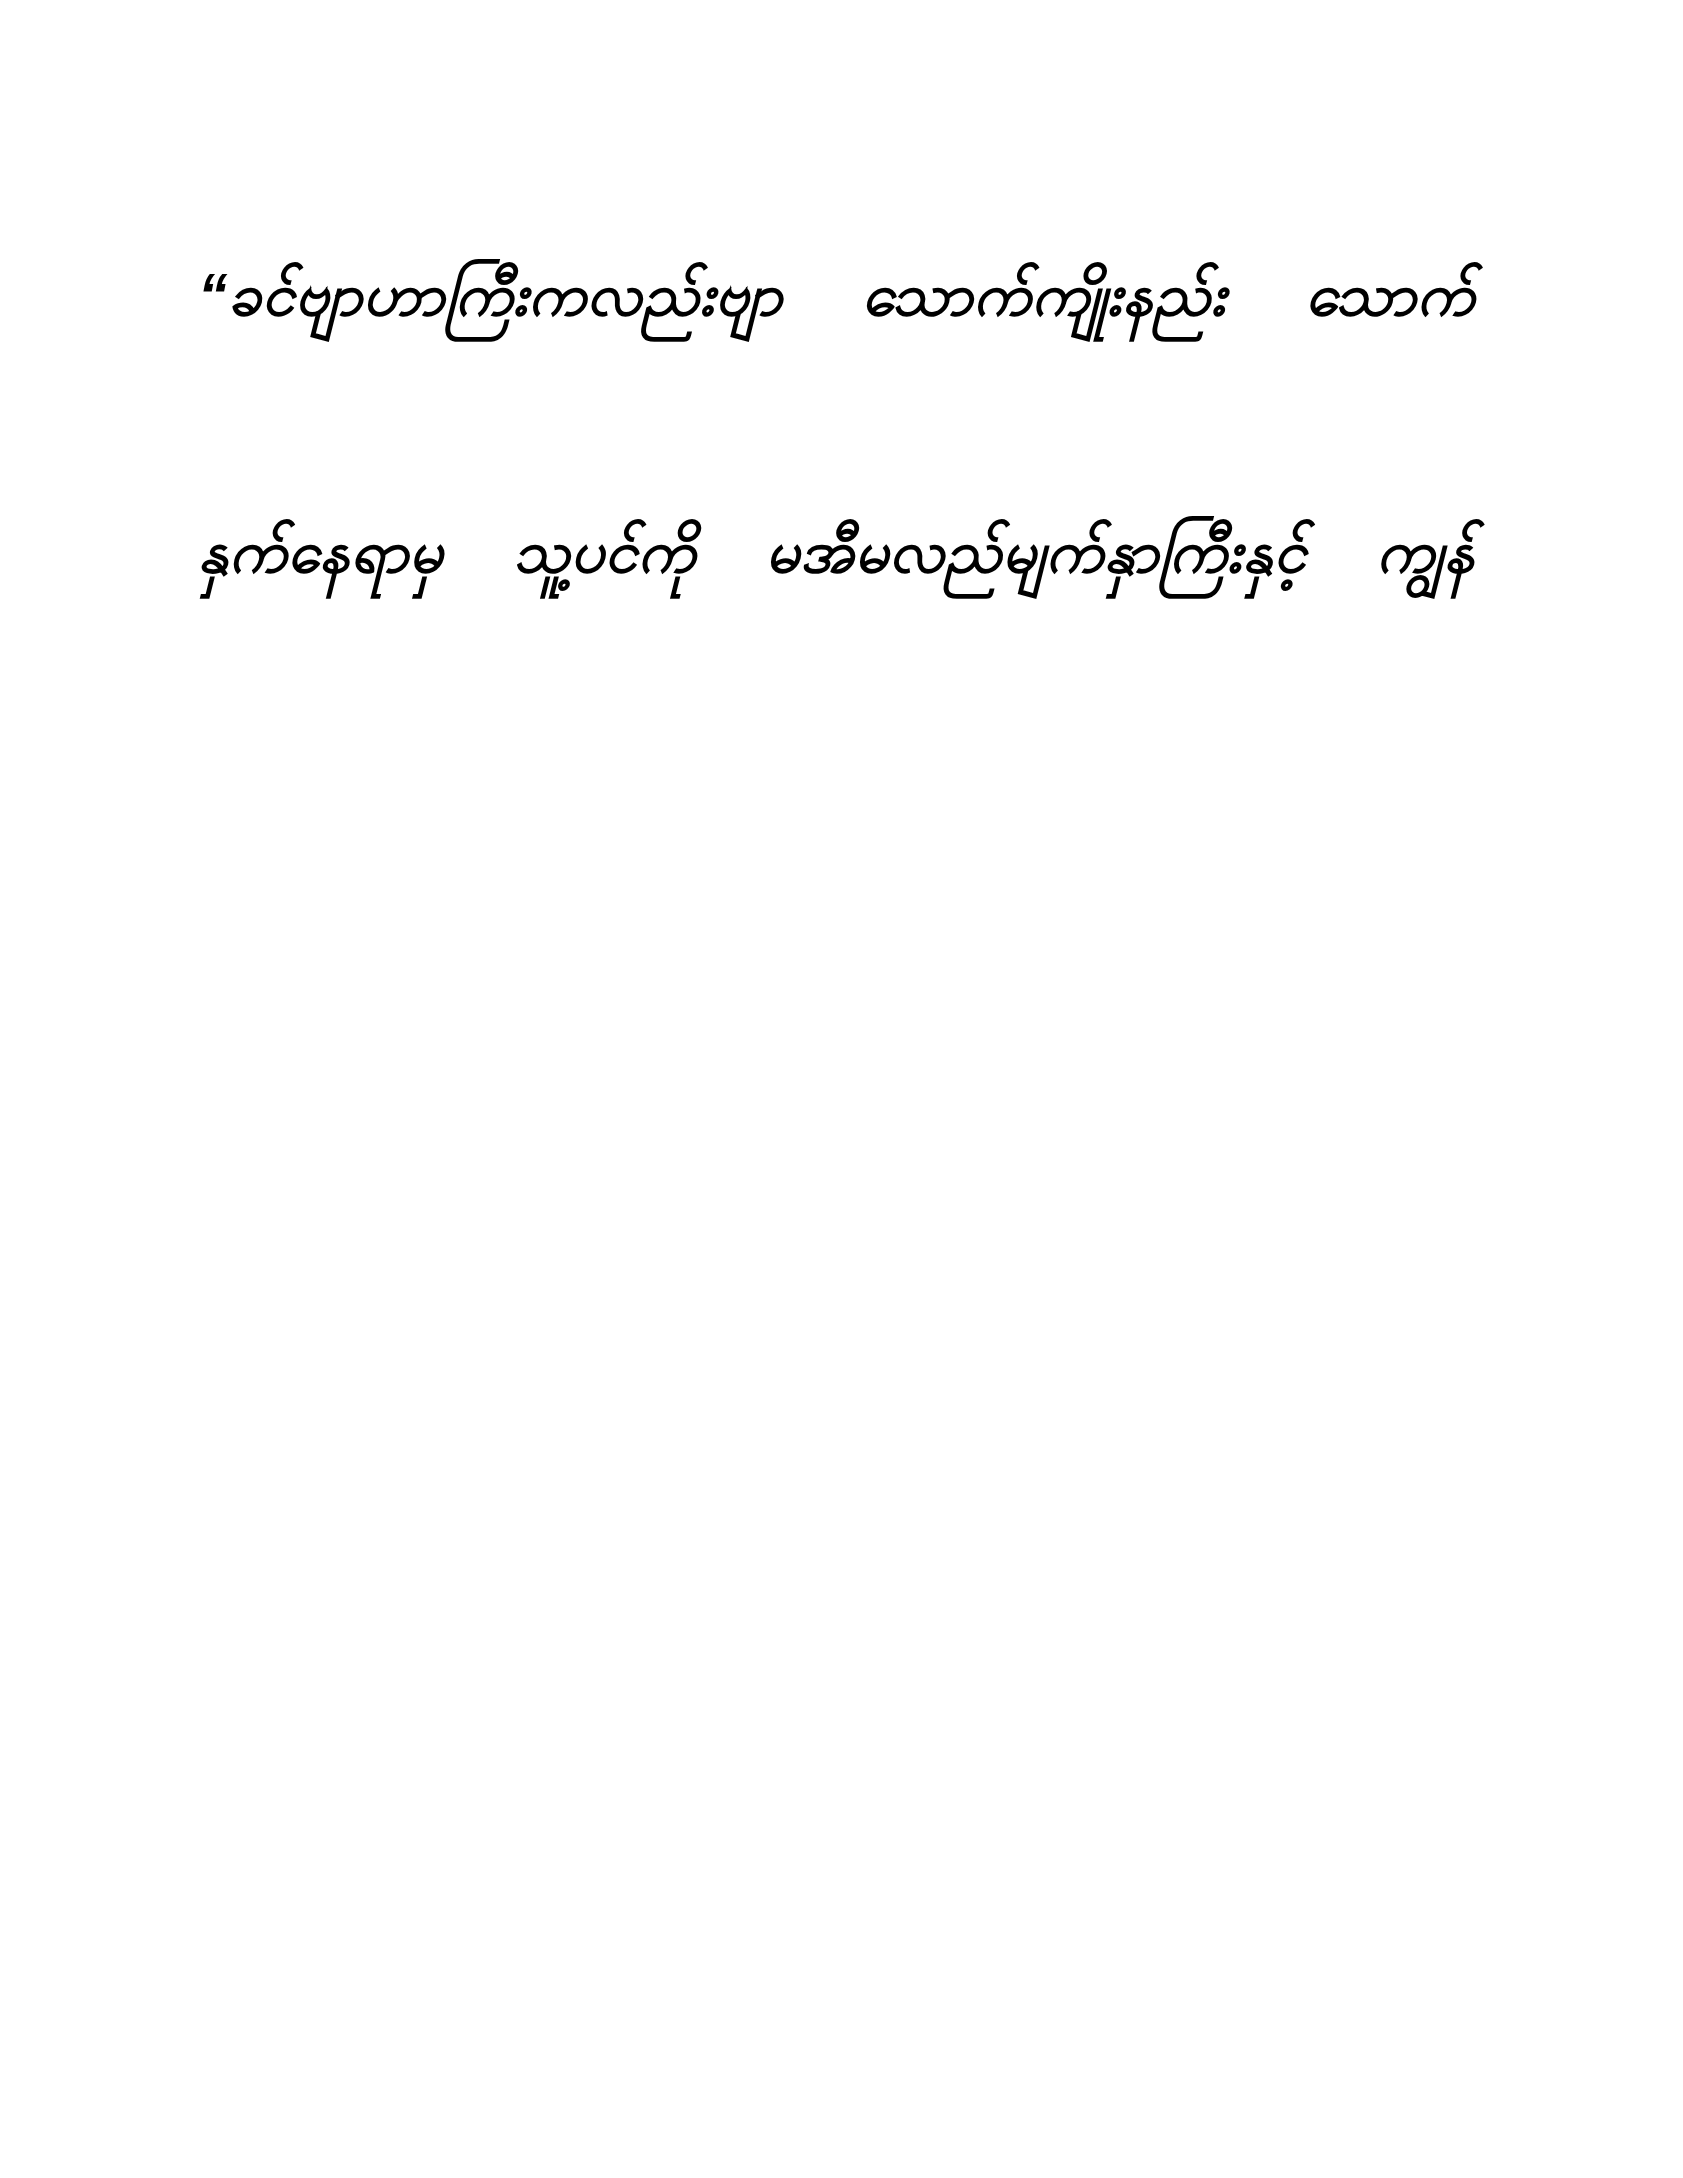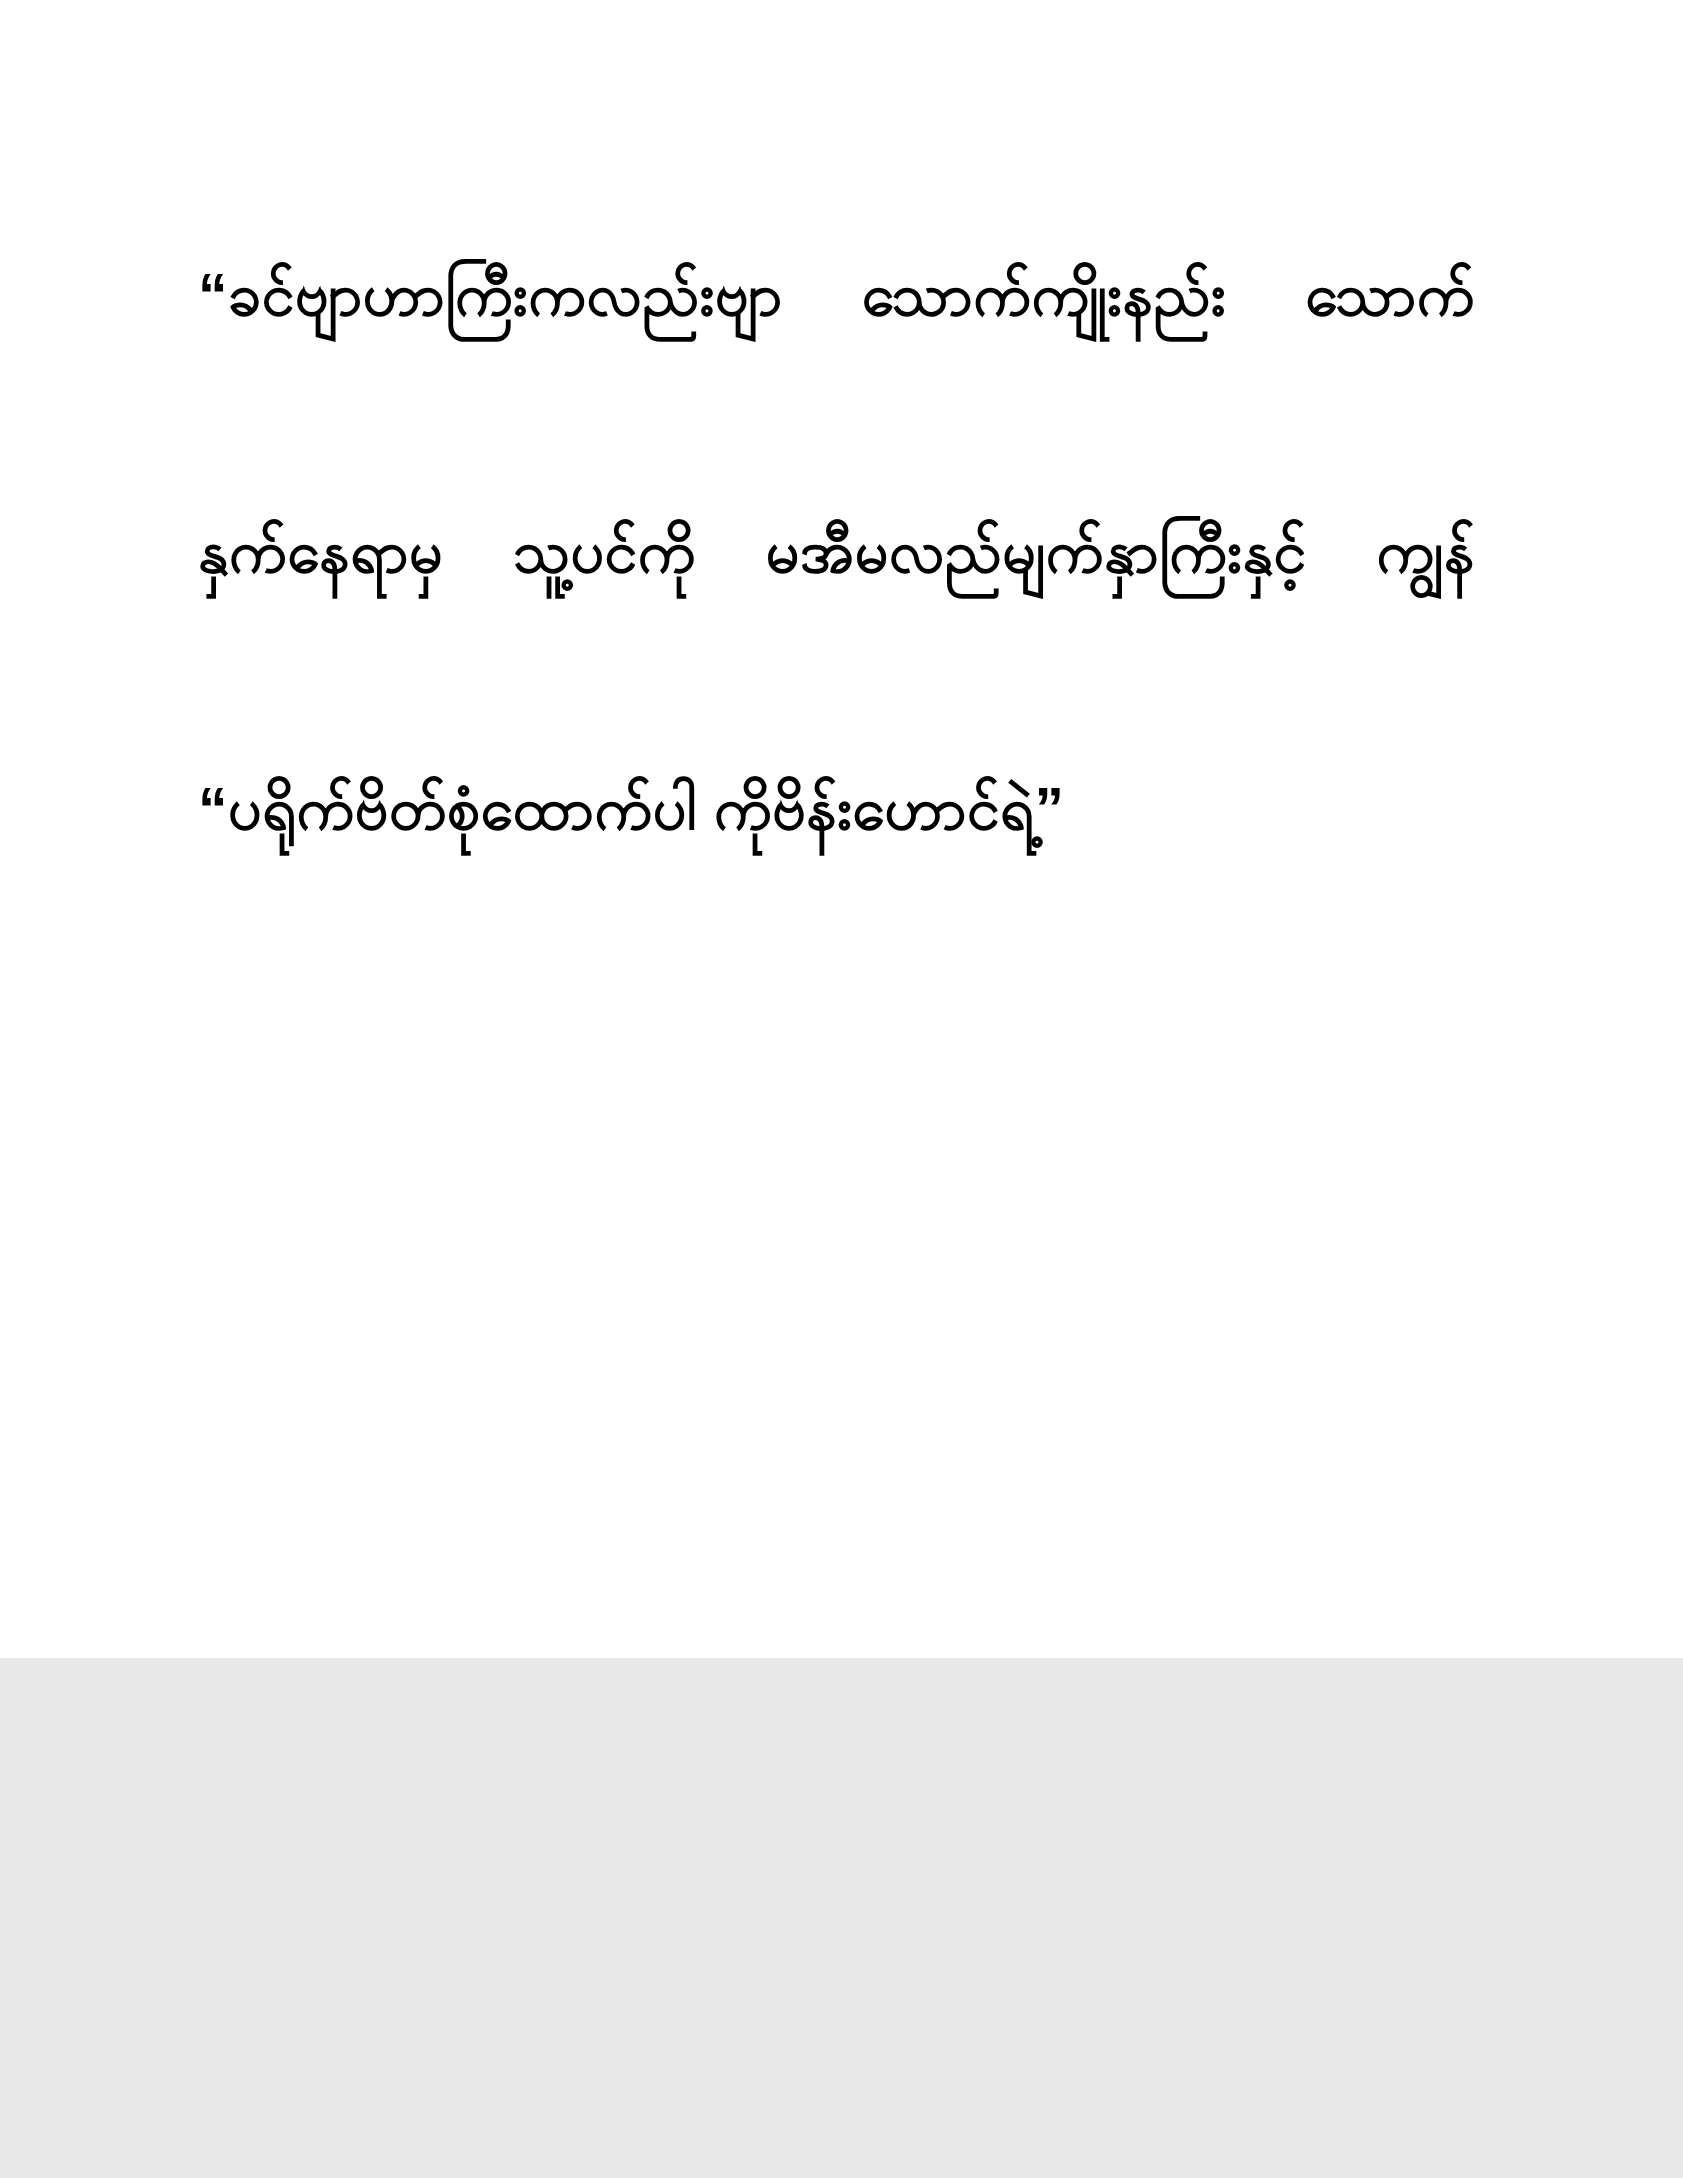--- a/index.html
+++ b/index.html
@@ -3,25 +3,26 @@
 <meta charset="utf-8">
 <style>
   html, body {
     margin: 0;
     padding: 0;
     background: #e8e8e8;
   }
   .page {
     position: relative;
     width: 1683px;
-    height: 1658px;
+    height: 2178px;
     margin: 0 auto;
     background: #ffffff;
     overflow: hidden;
     font-family: "Liberation Sans", sans-serif;
+    font-style: italic;
   }
   .content {
     position: absolute;
     top: 246px;
     left: 198px;
     right: 208px;
     color: #000000;
   }
   p.para {
     margin: 0 0 158px 0;
@@ -52,19 +53,16 @@
     </p>
 
     <p class="para">
       <span class="line justify">နှက်နေရာမှ သူ့ပင်ကို မအီမလည်မျက်နှာကြီးနှင့် ကျွန်</span>
     </p>
 
 
     <p class="para">
     </p>
 
-    <p class="para">
-      <span class="line">“ပရိုက်ဗိတ်စုံထောက်ပါ ကိုဗိန်းဟောင်ရဲ့”</span>
-    </p>
 
   </div>
 </div>
 
 
 </body></html>

